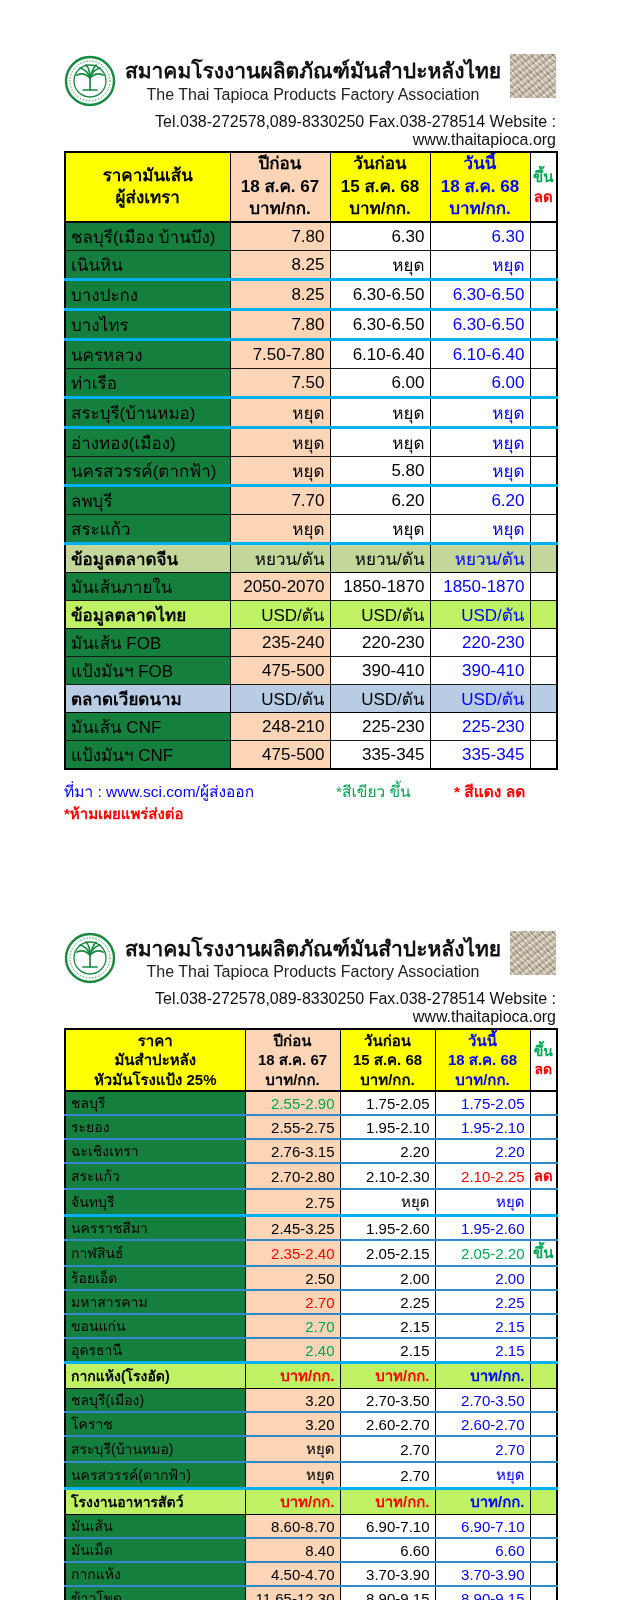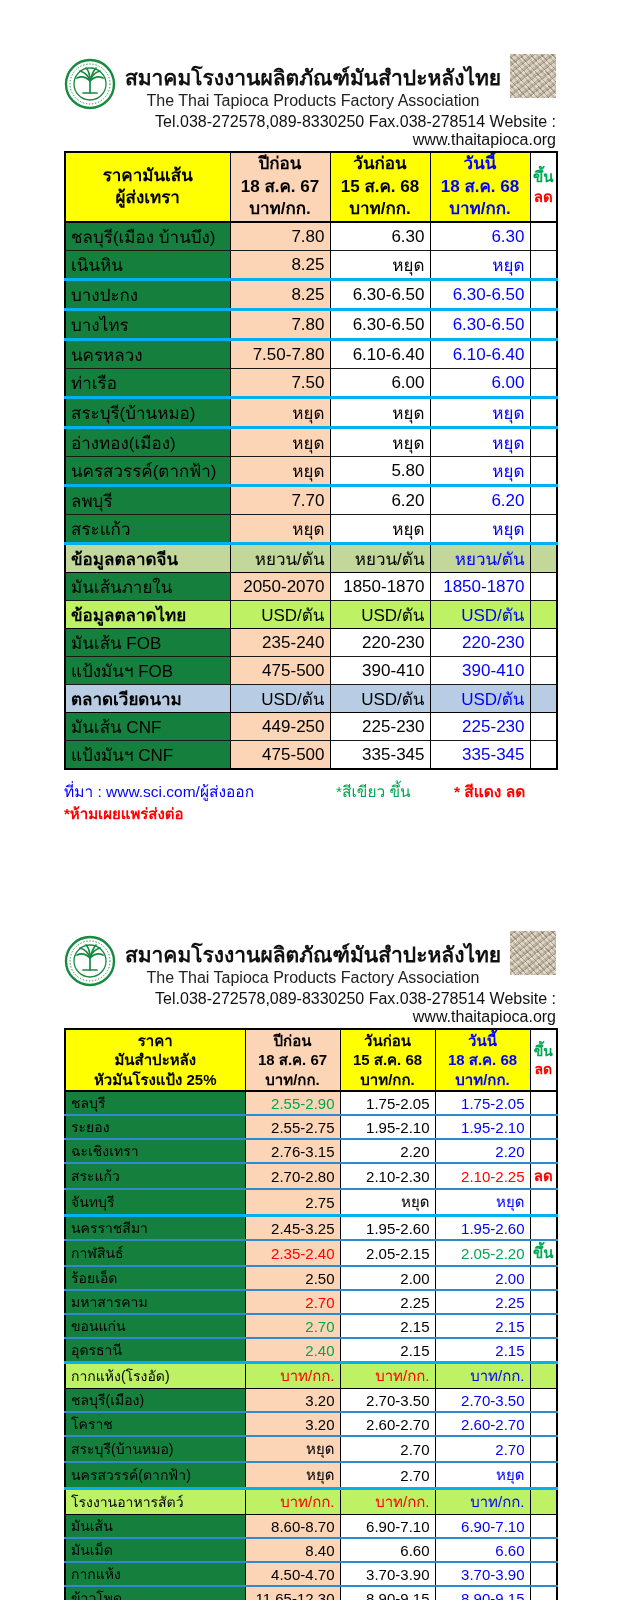--- a/index.html
+++ b/index.html
@@ -5,21 +5,21 @@
   html,body{margin:0;padding:0;background:#fff;}
   .page{
     width:618px;height:1600px;background:#fff;box-sizing:border-box;
     padding:52px 0 0 64px;position:relative;
     font-family:"Liberation Sans",sans-serif;color:#000;
   }
   .report{width:492px;}
   .second{margin-top:104px;}
 
   
-  .assoc-header{display:flex;align-items:flex-end;height:58px;}
+  .assoc-header{display:flex;align-items:center;height:58px;}
   .logo{flex:0 0 52px;}
   .titles{flex:1 1 auto;text-align:center;}
   .title-th{font-size:21px;font-weight:bold;color:#111;line-height:1.25;}
   .title-en{font-size:16px;color:#222;line-height:1.2;}
   .photo{
     flex:0 0 46px;height:44px;align-self:flex-start;margin-top:2px;
     background:
       repeating-linear-gradient(47deg,#cfc7ba 0 2px,#efece5 2px 4px,#b9b0a2 4px 5px,#e7e2d8 5px 8px),
       repeating-linear-gradient(-38deg,#d8d2c6 0 2px,#f2efe9 2px 5px,#c2baac 5px 6px);
     background-blend-mode:multiply;
@@ -46,21 +46,21 @@
   .lbl{text-align:left;background:#15803d;}
   .num{text-align:right;}
   .peach{background:#fbd5b5;}
   .ud{background:#fff;padding:0 2px;text-align:center;font-size:13px;font-weight:bold;}
 
   tr.section td{border-bottom:1px solid #000;}
   tr.section.green td{background:#c4d79b;}
   tr.section.yellow td{background:#bef264;}
   tr.section.lblue td{background:#b8cce4;}
   .sect-label{font-weight:bold;text-align:left;}
-  .t2 tr.section td{font-weight:normal;}
+  .t2 tr.section td{font-weight:bold;}
   tr.sep td{border-bottom:3px solid #00b0f0;}
 
   .k{color:#000;} .b{color:#0000ff;} .g{color:#00a651;} .r{color:#ff0000;}
 
   
   .foot{margin-top:3px;width:492px;}
   .foot-line{display:flex;align-items:baseline;font-size:15.5px;line-height:1.45;}
   .foot-src{flex:0 0 272px;}
   .foot-up{flex:0 0 118px;font-weight:normal;margin-top:8px;}
   .foot-dn{flex:1 1 auto;font-weight:bold;}
@@ -246,21 +246,21 @@
           </tr>
           <tr class="section lblue">
             <td class="lbl sect-label k">ตลาดเวียดนาม</td>
             <td class="num k">USD/ตัน</td>
             <td class="num k">USD/ตัน</td>
             <td class="num b">USD/ตัน</td>
             <td class="ud"></td>
           </tr>
           <tr>
             <td class="lbl k">มันเส้น CNF</td>
-            <td class="num peach k">449-250</td>
+            <td class="num peach k">248-210</td>
             <td class="num k">225-230</td>
             <td class="num b">225-230</td>
             <td class="ud"></td>
           </tr>
           <tr>
             <td class="lbl k">แป้งมันฯ CNF</td>
             <td class="num peach k">475-500</td>
             <td class="num k">335-345</td>
             <td class="num b">335-345</td>
             <td class="ud"></td>

